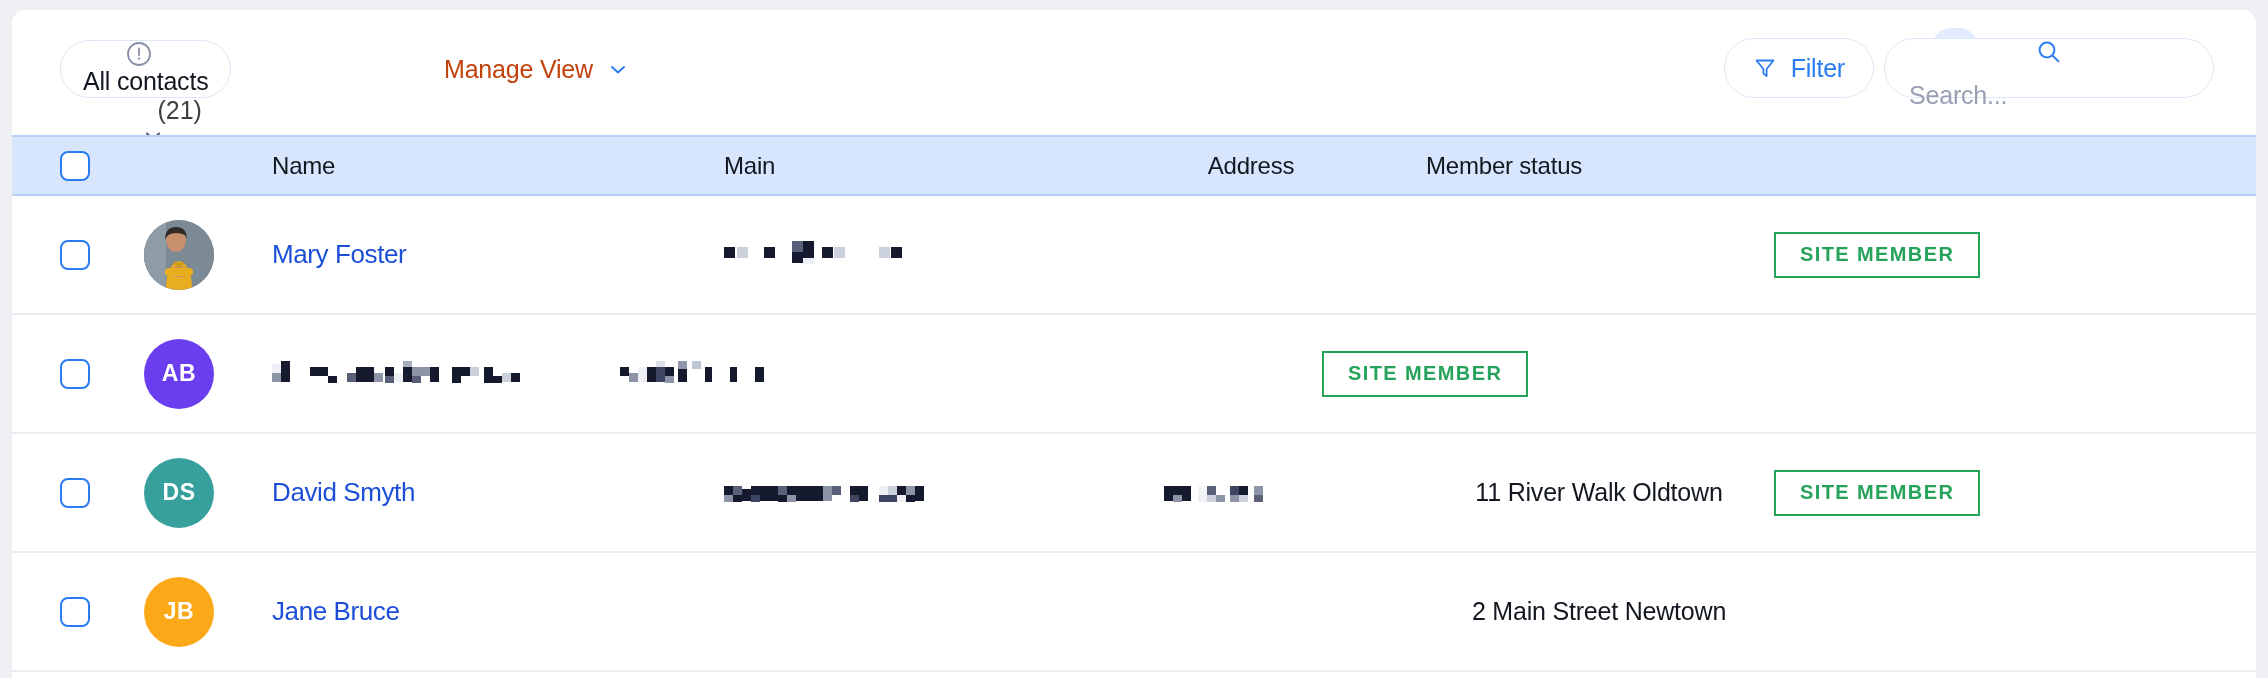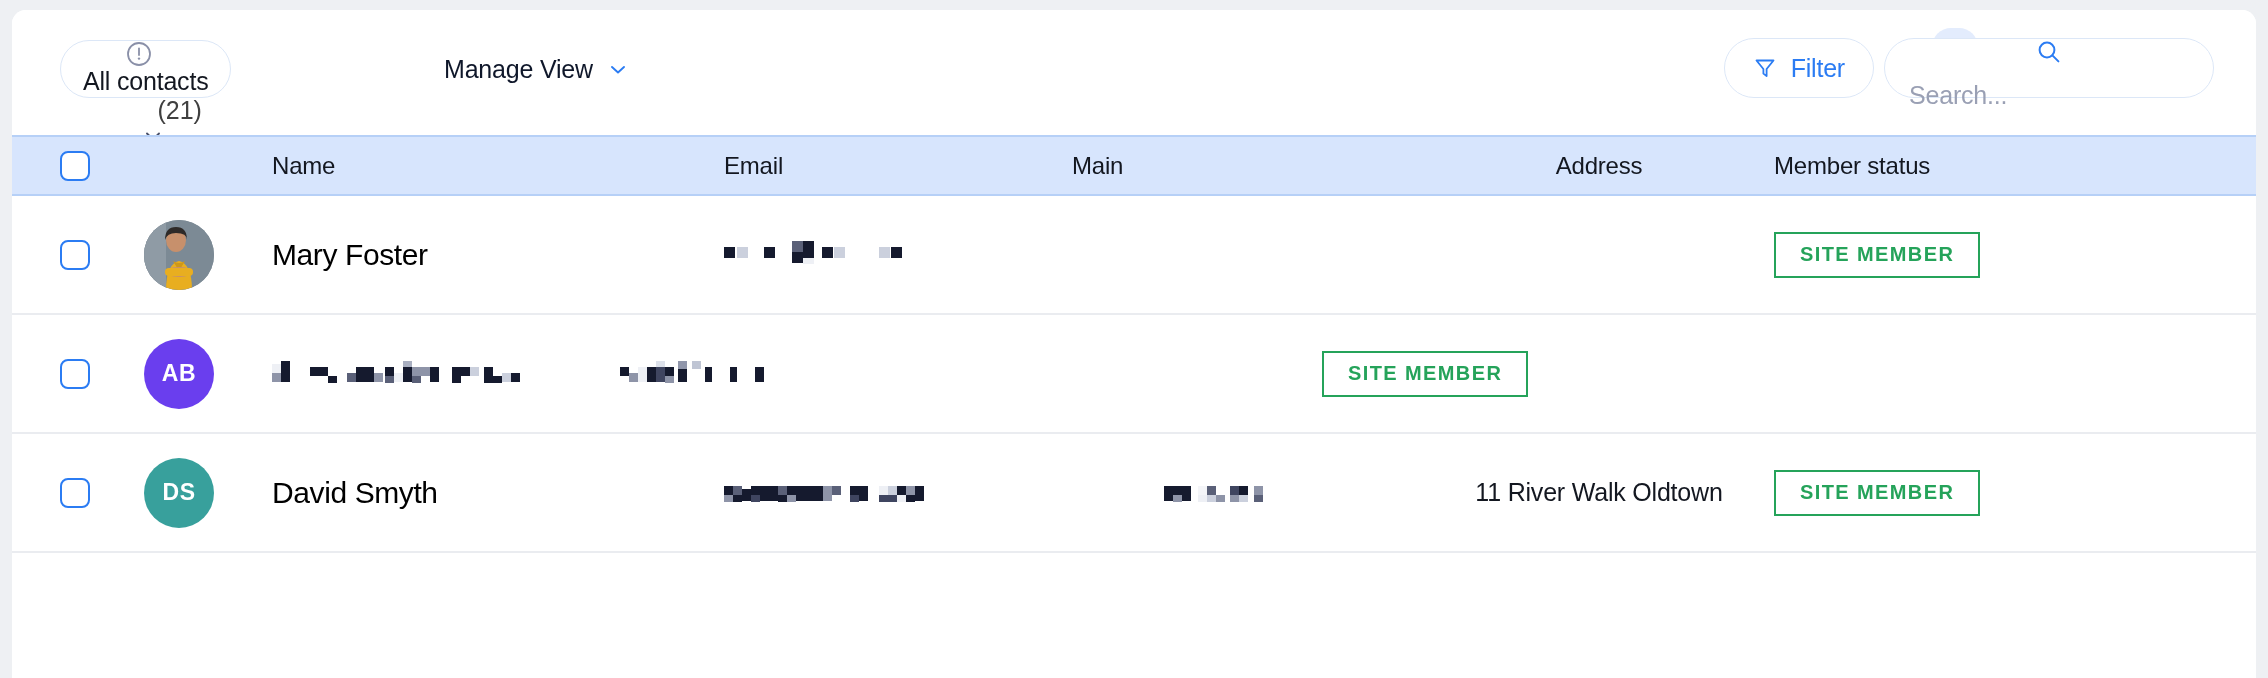--- a/index.html
+++ b/index.html
@@ -78,21 +78,21 @@
     position: absolute;
     left: 432px;
     top: 30px;
     height: 58px;
     display: flex;
     align-items: center;
     cursor: pointer;
   }
   .manage-view-label {
     font-size: 25px;
-    color: #0f172a;
+    color: #c2410c;
     letter-spacing: -0.2px;
     white-space: nowrap;
   }
 
   .filter-btn {
     position: absolute;
     right: 382px;
     top: 28px;
     height: 60px;
     display: flex;
@@ -237,22 +237,22 @@
     letter-spacing: 0.6px;
     overflow: hidden;
     position: relative;
   }
   .avatar-photo {
     background: #7C8A95;
   }
   .avatar-photo svg { display: block; width: 70px; height: 70px; }
 
   .cell-name {
-    font-size: 30px;
-    color: #000000;
+    font-size: 26px;
+    color: #1d4ed8;
     letter-spacing: -0.4px;
     white-space: nowrap;
     text-align: center;
   }
 
   .cell-text {
     font-size: 25px;
     color: #131720;
     letter-spacing: -0.2px;
     white-space: nowrap;
@@ -344,21 +344,20 @@
   </div>
 
   <div class="tbl">
 
     <div class="row head-row">
       <div class="c-check">
         <span class="checkbox"></span>
       </div>
       <div class="c-avatar"></div>
       <div class="c-name"><span class="th">Name</span></div>
-      <div class="c-email"><span class="th">Email</span></div>
       <div class="c-phone"><span class="th">Main</span></div>
       <div class="c-addr"><span class="th">Address</span></div>
       <div class="c-status"><span class="th">Member status</span></div>
     </div>
 
     <div class="row data-row">
       <div class="c-check">
         <span class="checkbox"></span>
       </div>
       <div class="c-avatar">
@@ -539,15 +538,40 @@
         </span>
       </div>
       <div class="c-addr">
         <span class="cell-text">11 River Walk Oldtown</span>
       </div>
       <div class="c-status">
         <span class="badge">SITE MEMBER</span>
       </div>
     </div>
 
+    <div class="row data-row">
+      <div class="c-check">
+        <span class="checkbox"></span>
+      </div>
+      <div class="c-avatar">
+        <div class="avatar" style="background:#FBA919">
+          <span>JB</span>
+        </div>
+      </div>
+      <div class="c-name">
+        <span class="cell-name">Jane Bruce</span>
+      </div>
+      <div class="c-email">
+        <span class="cell-text"></span>
+      </div>
+      <div class="c-phone">
+        <span class="cell-text"></span>
+      </div>
+      <div class="c-addr">
+        <span class="cell-text">2 Main Street Newtown</span>
+      </div>
+      <div class="c-status">
+        <span class="cell-text"></span>
+      </div>
+    </div>
 
   </div>
 </div>
 
 </body></html>

